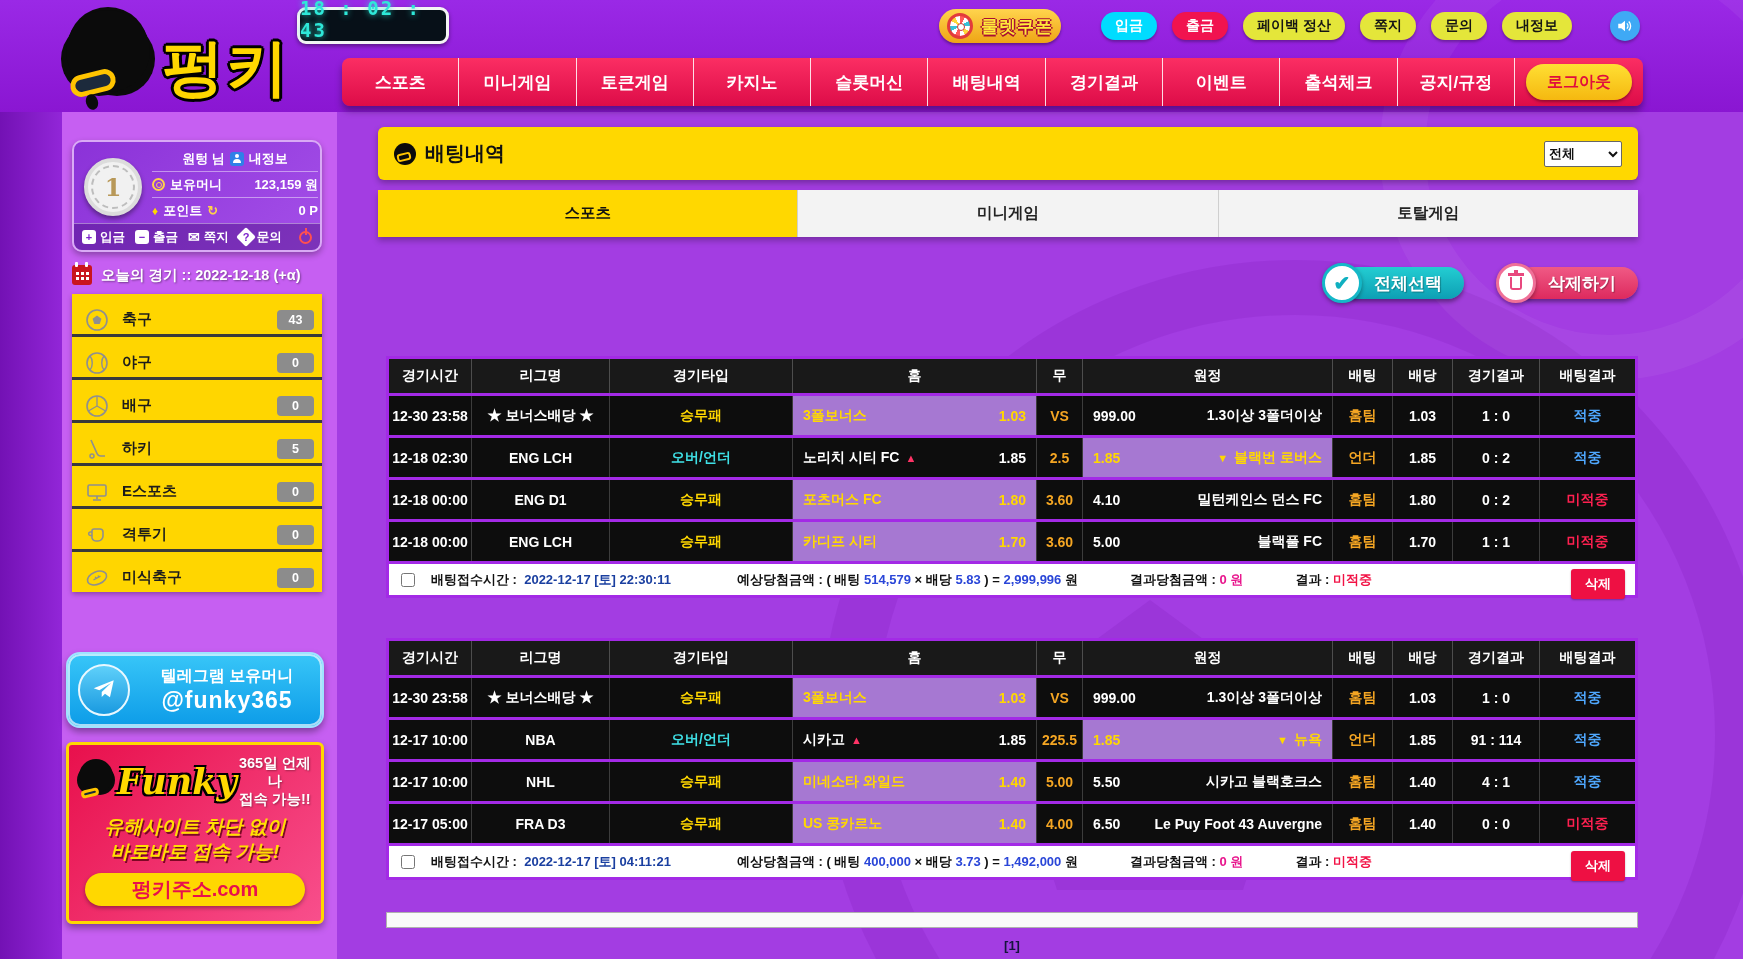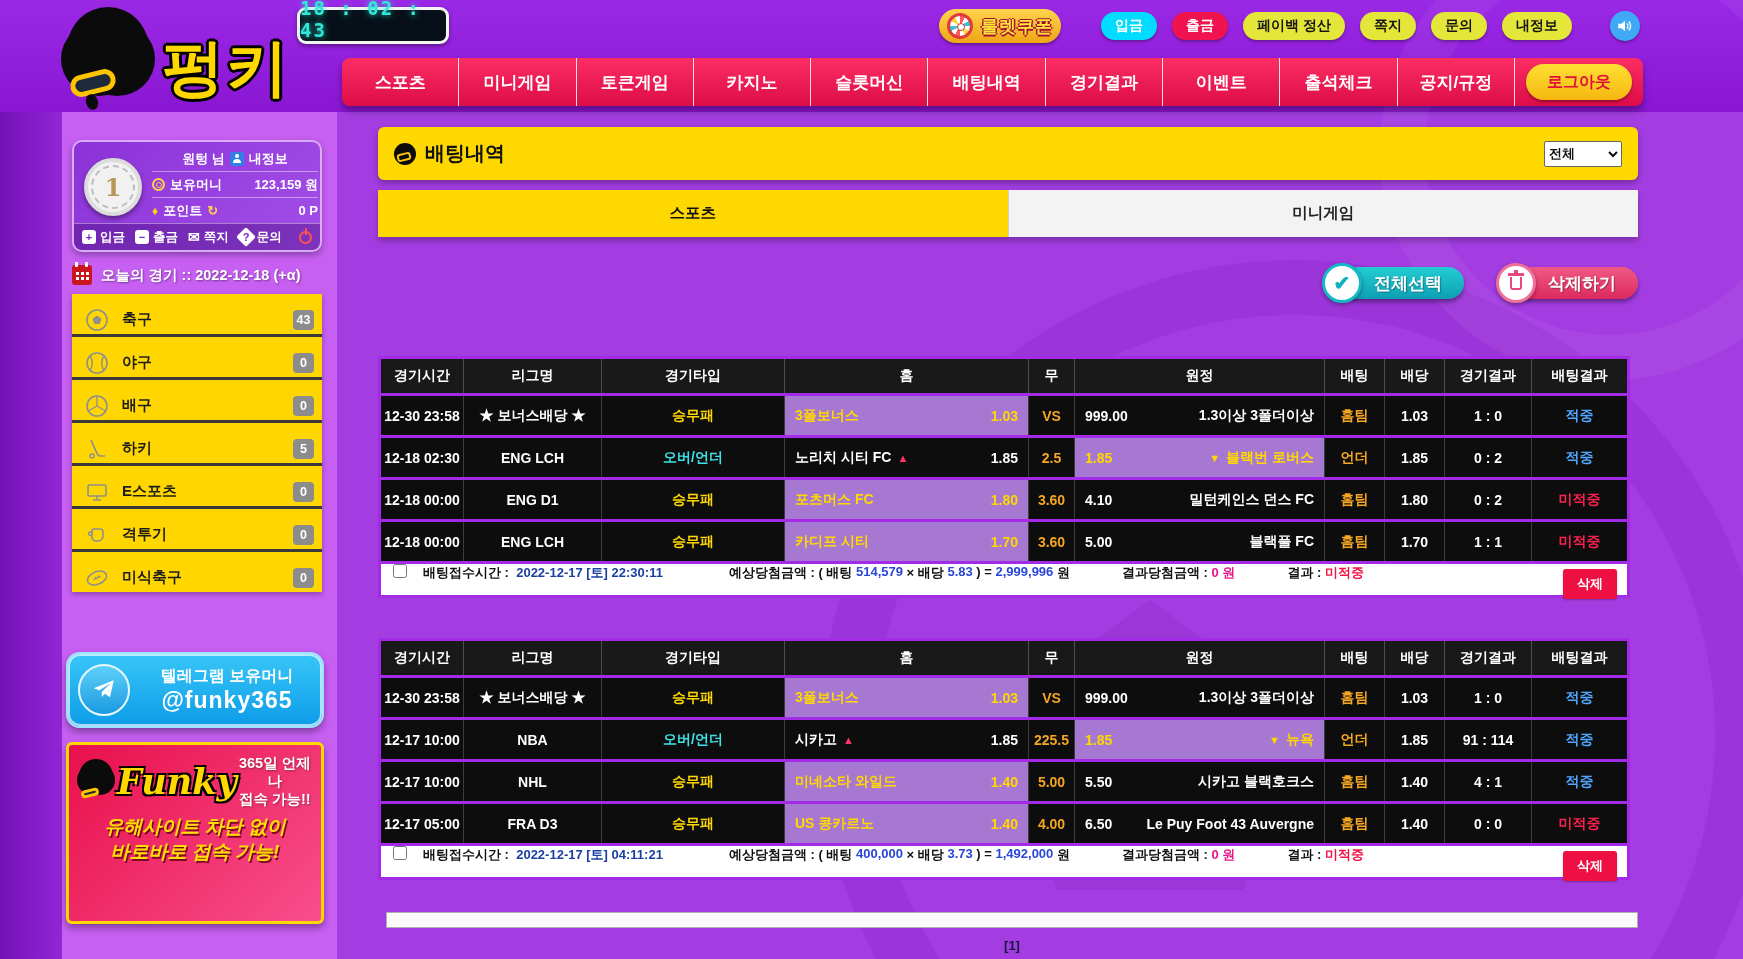--- a/index.html
+++ b/index.html
@@ -65,21 +65,21 @@
 .pwr:before{content:"";position:absolute;left:3.5px;top:-5px;width:2px;height:7px;background:#ff5050}
 .today{position:absolute;left:72px;top:262px;width:250px;height:26px;display:flex;align-items:center;gap:9px;z-index:2}
 .cal{width:20px;height:20px;background:#c9151e;border-radius:3px;position:relative}
 .cal:before{content:"";position:absolute;left:3px;top:-3px;width:3px;height:5px;background:#fff;box-shadow:10px 0 0 #fff;border-radius:1px}
 .cal:after{content:"";position:absolute;left:4px;top:7px;width:3px;height:3px;background:#fff;box-shadow:5px 0 0 #fff,10px 0 0 #fff,0 5px 0 #fff,5px 5px 0 #fff,10px 5px 0 #fff}
 .today span{color:#fff;font-weight:800;font-size:14.5px;text-shadow:1px 1px 2px rgba(0,0,0,.4)}
 .sports{position:absolute;left:72px;top:294px;width:250px;display:flex;flex-direction:column;gap:3px;background:#3a3a3a;z-index:2;box-shadow:0 2px 5px rgba(0,0,0,.3)}
 .sport-row{height:40px;background:#ffd600;display:flex;align-items:center;padding:11px 8px 0 12px;cursor:pointer}
 .sport-ic{width:26px;height:26px;margin-right:12px;flex:0 0 auto;display:flex;align-items:center;justify-content:center}
 .sport-lb{font-size:15px;font-weight:800;color:#1c1c1c}
-.sport-ct{margin-left:auto;width:21px;height:20px;background:#8c8c8c;border-radius:4px;color:#fff;font-weight:800;font-size:12.5px;display:flex;align-items:center;justify-content:center}
+.sport-ct{margin-left:auto;width:37px;height:20px;background:#8c8c8c;border-radius:4px;color:#fff;font-weight:800;font-size:12.5px;display:flex;align-items:center;justify-content:center}
 .telegram{position:absolute;left:66px;top:652px;width:258px;height:76px;background:linear-gradient(180deg,#38c6f8,#0d9ce8);border:2px solid #9fe4ff;border-radius:14px;box-shadow:inset 0 0 0 2px rgba(255,255,255,.65),0 4px 7px rgba(0,0,0,.35);display:flex;align-items:center;padding:0 10px;gap:12px;z-index:2;cursor:pointer}
 .tg-circ{width:52px;height:52px;border-radius:50%;background:linear-gradient(180deg,#5fd0fa,#1a9ae0);border:2px solid #e8f8ff;display:flex;align-items:center;justify-content:center;flex:0 0 auto}
 .tg-txt{flex:1;text-align:center;color:#fff}
 .tg-l1{font-size:16px;font-weight:800}
 .tg-l2{font-size:23px;font-weight:900;letter-spacing:1px}
 .funky{position:absolute;left:66px;top:742px;width:258px;height:182px;background:linear-gradient(135deg,#e8104c,#f84f8c);border:3px solid #ffd800;border-radius:6px;box-shadow:0 4px 7px rgba(0,0,0,.35);z-index:2;padding:6px 8px;cursor:pointer}
 .fk-top{display:flex;align-items:center;height:60px}
 .afro-sm{position:relative;width:38px;height:44px;flex:0 0 auto}
 .afro-sm .hair{position:absolute;left:2px;top:0;width:34px;height:34px;background:#0b0b0b;border-radius:50%;box-shadow:-4px 4px 0 -2px #0b0b0b,4px 4px 0 -2px #0b0b0b}
 .afro-sm .gog{position:absolute;left:4px;bottom:6px;width:18px;height:8px;border:3px solid #ffc400;border-radius:5px;background:#1c2a3c;transform:rotate(-14deg)}
@@ -104,38 +104,38 @@
 .act .circ{position:absolute;left:-20px;top:-3px;width:40px;height:40px;border-radius:50%;background:#fff;display:flex;align-items:center;justify-content:center;box-shadow:0 2px 4px rgba(0,0,0,.35);z-index:2}
 .act .pl{height:32px;border-radius:16px;color:#fff;font-weight:900;font-size:17px;display:flex;align-items:center;padding:0 22px 0 32px;box-shadow:0 3px 4px rgba(0,0,0,.4);text-shadow:1px 1px 1px rgba(0,0,0,.3);cursor:pointer}
 .act.teal .circ{border:3px solid #14b8c8;color:#0fb0c0;font-size:20px;font-weight:900}
 .act.teal .pl{background:linear-gradient(180deg,#23cdd2,#0d9fb4)}
 .act.pink .circ{border:3px solid #f07098}
 .act.pink .pl{background:linear-gradient(180deg,#f05a85,#dd2a5e)}
 .tr-ic{width:12px;height:13px;border:2px solid #e8487e;border-top:none;border-radius:0 0 3px 3px;position:relative}
 .tr-ic:before{content:"";position:absolute;left:-4px;top:-4px;width:16px;height:3px;background:#e8487e}
 .tr-ic:after{content:"";position:absolute;left:2px;top:-7px;width:4px;height:3px;background:#e8487e}
 
-.bet-table{position:absolute;left:378px;width:1252px;border:3px solid #a32ae6;background:#111;z-index:2}
+.bet-table{position:absolute;left:386px;width:1252px;border:3px solid #a32ae6;background:#111;z-index:2}
 .s1{top:356px}.s2{top:638px}
 .t-head{height:34px;display:flex;background:#191919}
 .t-head .hc{display:flex;align-items:center;justify-content:center;color:#fff;font-weight:800;font-size:14px;border-right:1px solid #4d4d4d}
 .t-head .hc:last-child{border-right:none}
 .t-row{height:42px;display:flex;background:#0d0d0d;border-top:3px solid #a32ae6}
 .t-row .tc{display:flex;align-items:center;justify-content:center;font-size:14px;font-weight:700;color:#fff;border-right:1px solid #3c3c3c;overflow:hidden}
 .t-row .tc:last-child{border-right:none}
 .c0{flex:0 0 83px}.c1{flex:0 0 138px}.c2{flex:0 0 183px}.c3{flex:0 0 244px}.c4{flex:0 0 46px}
 .c5{flex:0 0 250px}.c6{flex:0 0 60px}.c7{flex:0 0 60px}.c8{flex:0 0 87px}.c9{flex:1}
 .mc{justify-content:space-between!important;padding:0 10px}
 .mc.sel{background:#a678d2}
 .mc.sel span{color:#ffd800}
 .mk-up{color:#ff3366;font-size:11px;margin-left:6px}
 .mk-dn{color:#3399ff;font-size:11px;margin-right:6px}
 .yl{color:#ffd700!important}.cy{color:#3fe0e6!important}.og{color:#f5a623!important}
 .win{color:#4fa8ff!important}.lose{color:#ff2050!important}
-.t-foot{position:relative;height:34px;background:#fff;border-top:3px solid #a32ae6;display:flex;align-items:flex-start;padding-left:12px;font-size:13px;font-weight:700;white-space:pre}
+.t-foot{position:relative;height:34px;background:#fff;border-top:3px solid #a32ae6;display:flex;align-items:center;padding-left:12px;font-size:13px;font-weight:700;white-space:pre}
 .t-foot input{width:14px;height:14px;margin-right:16px;cursor:pointer}
 .fl{color:#111}.fv-n{color:#1a3fa0}.fv-b{color:#2a46d8}.fv-m{color:#e8148c}.fv-r{color:#f21245}
 .sp{display:inline-block;width:52px}.sp1{width:66px}
 .del-btn{position:absolute;right:10px;top:5px;width:54px;height:30px;background:#ee1043;border:none;border-radius:3px;color:#fff;font-weight:800;font-size:13px;cursor:pointer;box-shadow:0 1px 2px rgba(0,0,0,.3)}
 .empty-bar{position:absolute;left:386px;top:912px;width:1252px;height:16px;background:#fafafa;border:1px solid #b0b0b0;z-index:2}
 .pagination{position:absolute;left:386px;top:938px;width:1252px;text-align:center;color:#14143c;font-weight:800;font-size:13px;z-index:2;cursor:pointer}
 </style>
 </head>
 <body>
 
@@ -339,33 +339,35 @@
       <div class="fk-brand">Funky</div>
       <div class="fk-topright">
         <div>365일 언제나</div>
         <div>접속 가능!!</div>
       </div>
     </div>
     <div class="fk-mid">
       <div>유해사이트 차단 없이</div>
       <div>바로바로 접속 가능!</div>
     </div>
+    <div class="fk-pill">펑키주소.com</div>
   </div>
 
   <div class="main-header">
     <div class="afro-mini"></div>
     <div class="main-title">배팅내역</div>
     <select class="filter-select">
       <option>전체</option>
     </select>
   </div>
 
   <div class="tabs">
     <div class="tab active">스포츠</div>
     <div class="tab idle">미니게임</div>
+    <div class="tab idle">토탈게임</div>
   </div>
 
   <div class="actions">
     <div class="act teal">
       <div class="circ">✔</div>
       <div class="pl">전체선택</div>
     </div>
     <div class="act pink">
       <div class="circ">
           <div class="tr-ic"></div>

